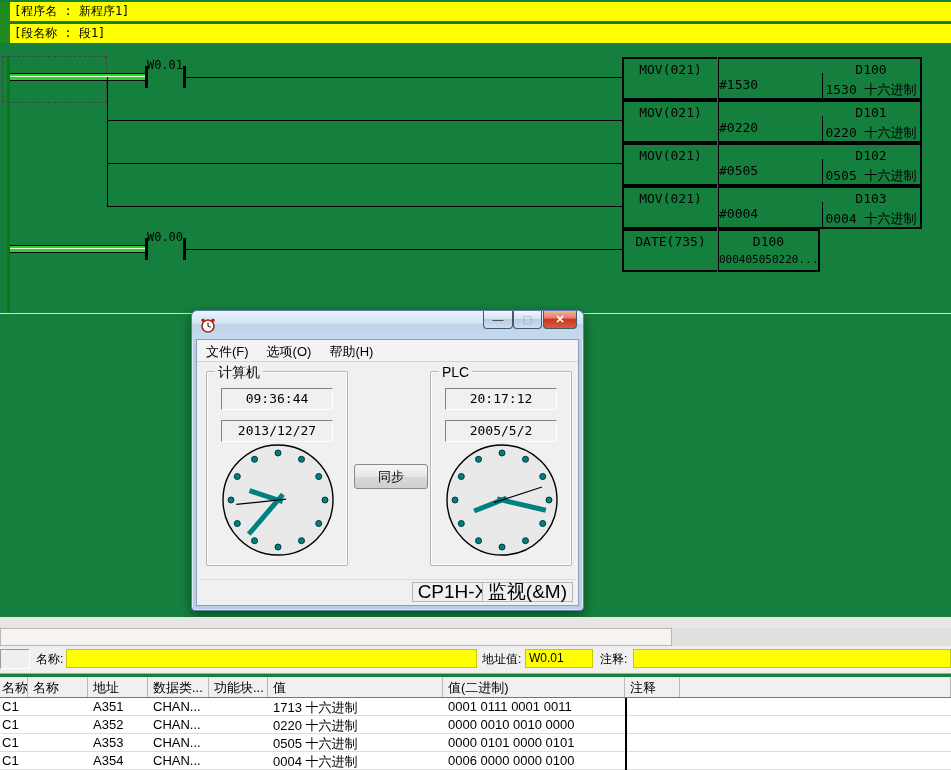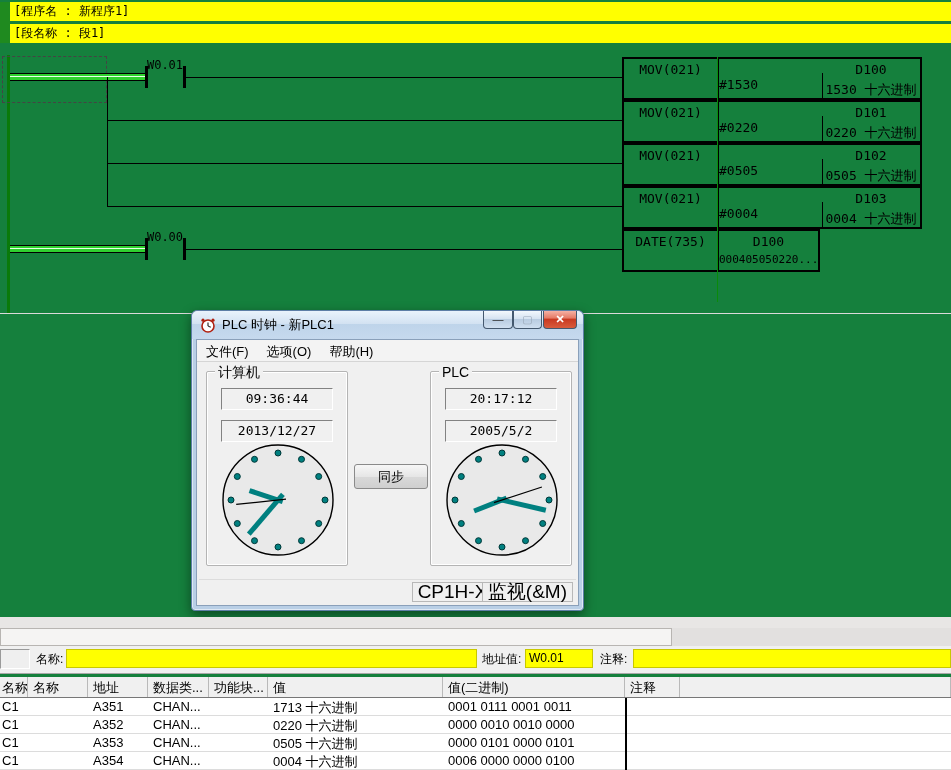--- a/index.html
+++ b/index.html
@@ -166,21 +166,20 @@
 
   <div class="dlg">
     <div class="dlg-titlebar">
       <svg class="dlg-icon" viewBox="0 0 16 16">
         <circle cx="8" cy="9" r="6" fill="#fff" stroke="#b02010" stroke-width="1.6"></circle>
         <circle cx="3" cy="3.2" r="1.6" fill="#b02010"></circle>
           <circle cx="13" cy="3.2" r="1.6" fill="#b02010"></circle>
         <line x1="8" y1="9" x2="8" y2="5.5" stroke="#333" stroke-width="1.2"></line>
         <line x1="8" y1="9" x2="10.8" y2="10.2" stroke="#333" stroke-width="1.2"></line>
       </svg>
-      <span class="dlg-title">PLC 时钟 - 新PLC1</span>
       <div class="winbtn" id="btn-min">—</div>
       <div class="winbtn" id="btn-max">▢</div>
       <div class="winbtn" id="btn-close">✕</div>
     </div>
     <div class="dlg-client">
       <div class="dlg-menubar">
         <div class="menu-item">文件(F)</div>
         <div class="menu-item">选项(O)</div>
         <div class="menu-item">帮助(H)</div>
       </div>

